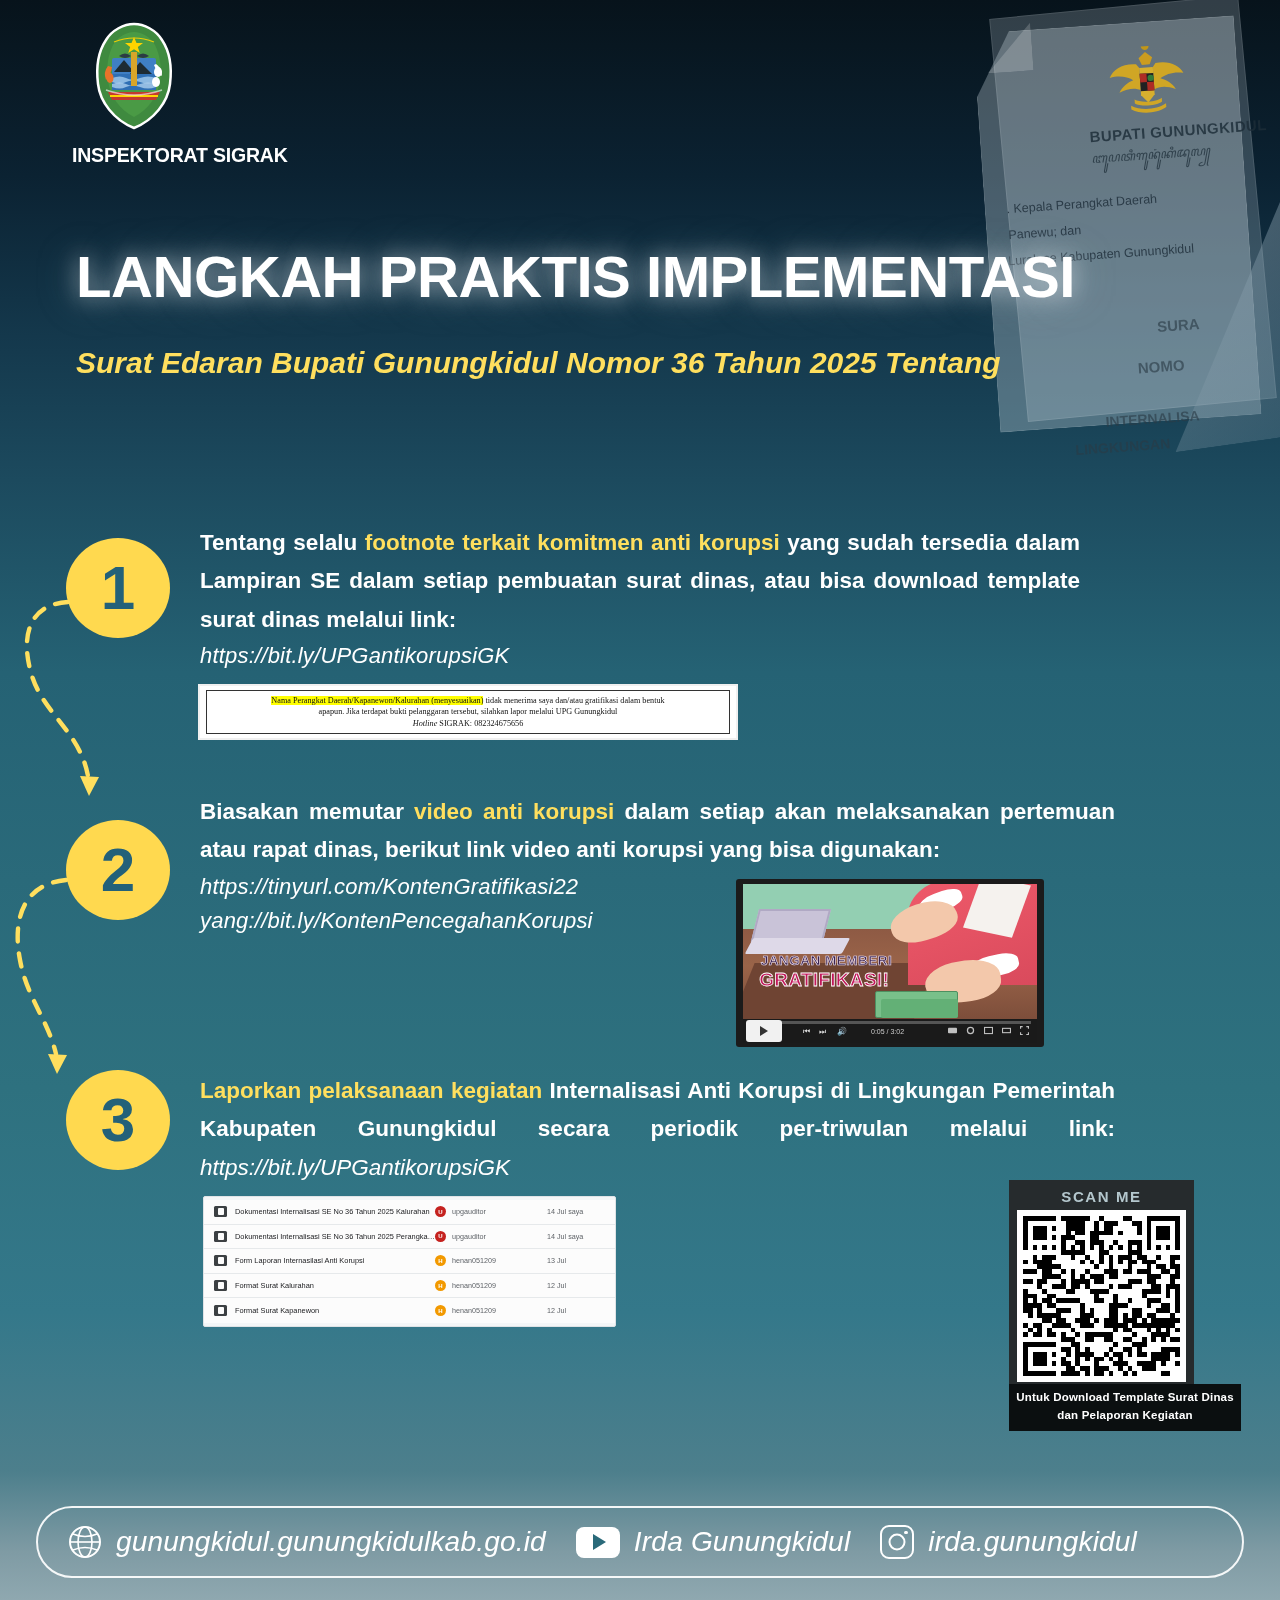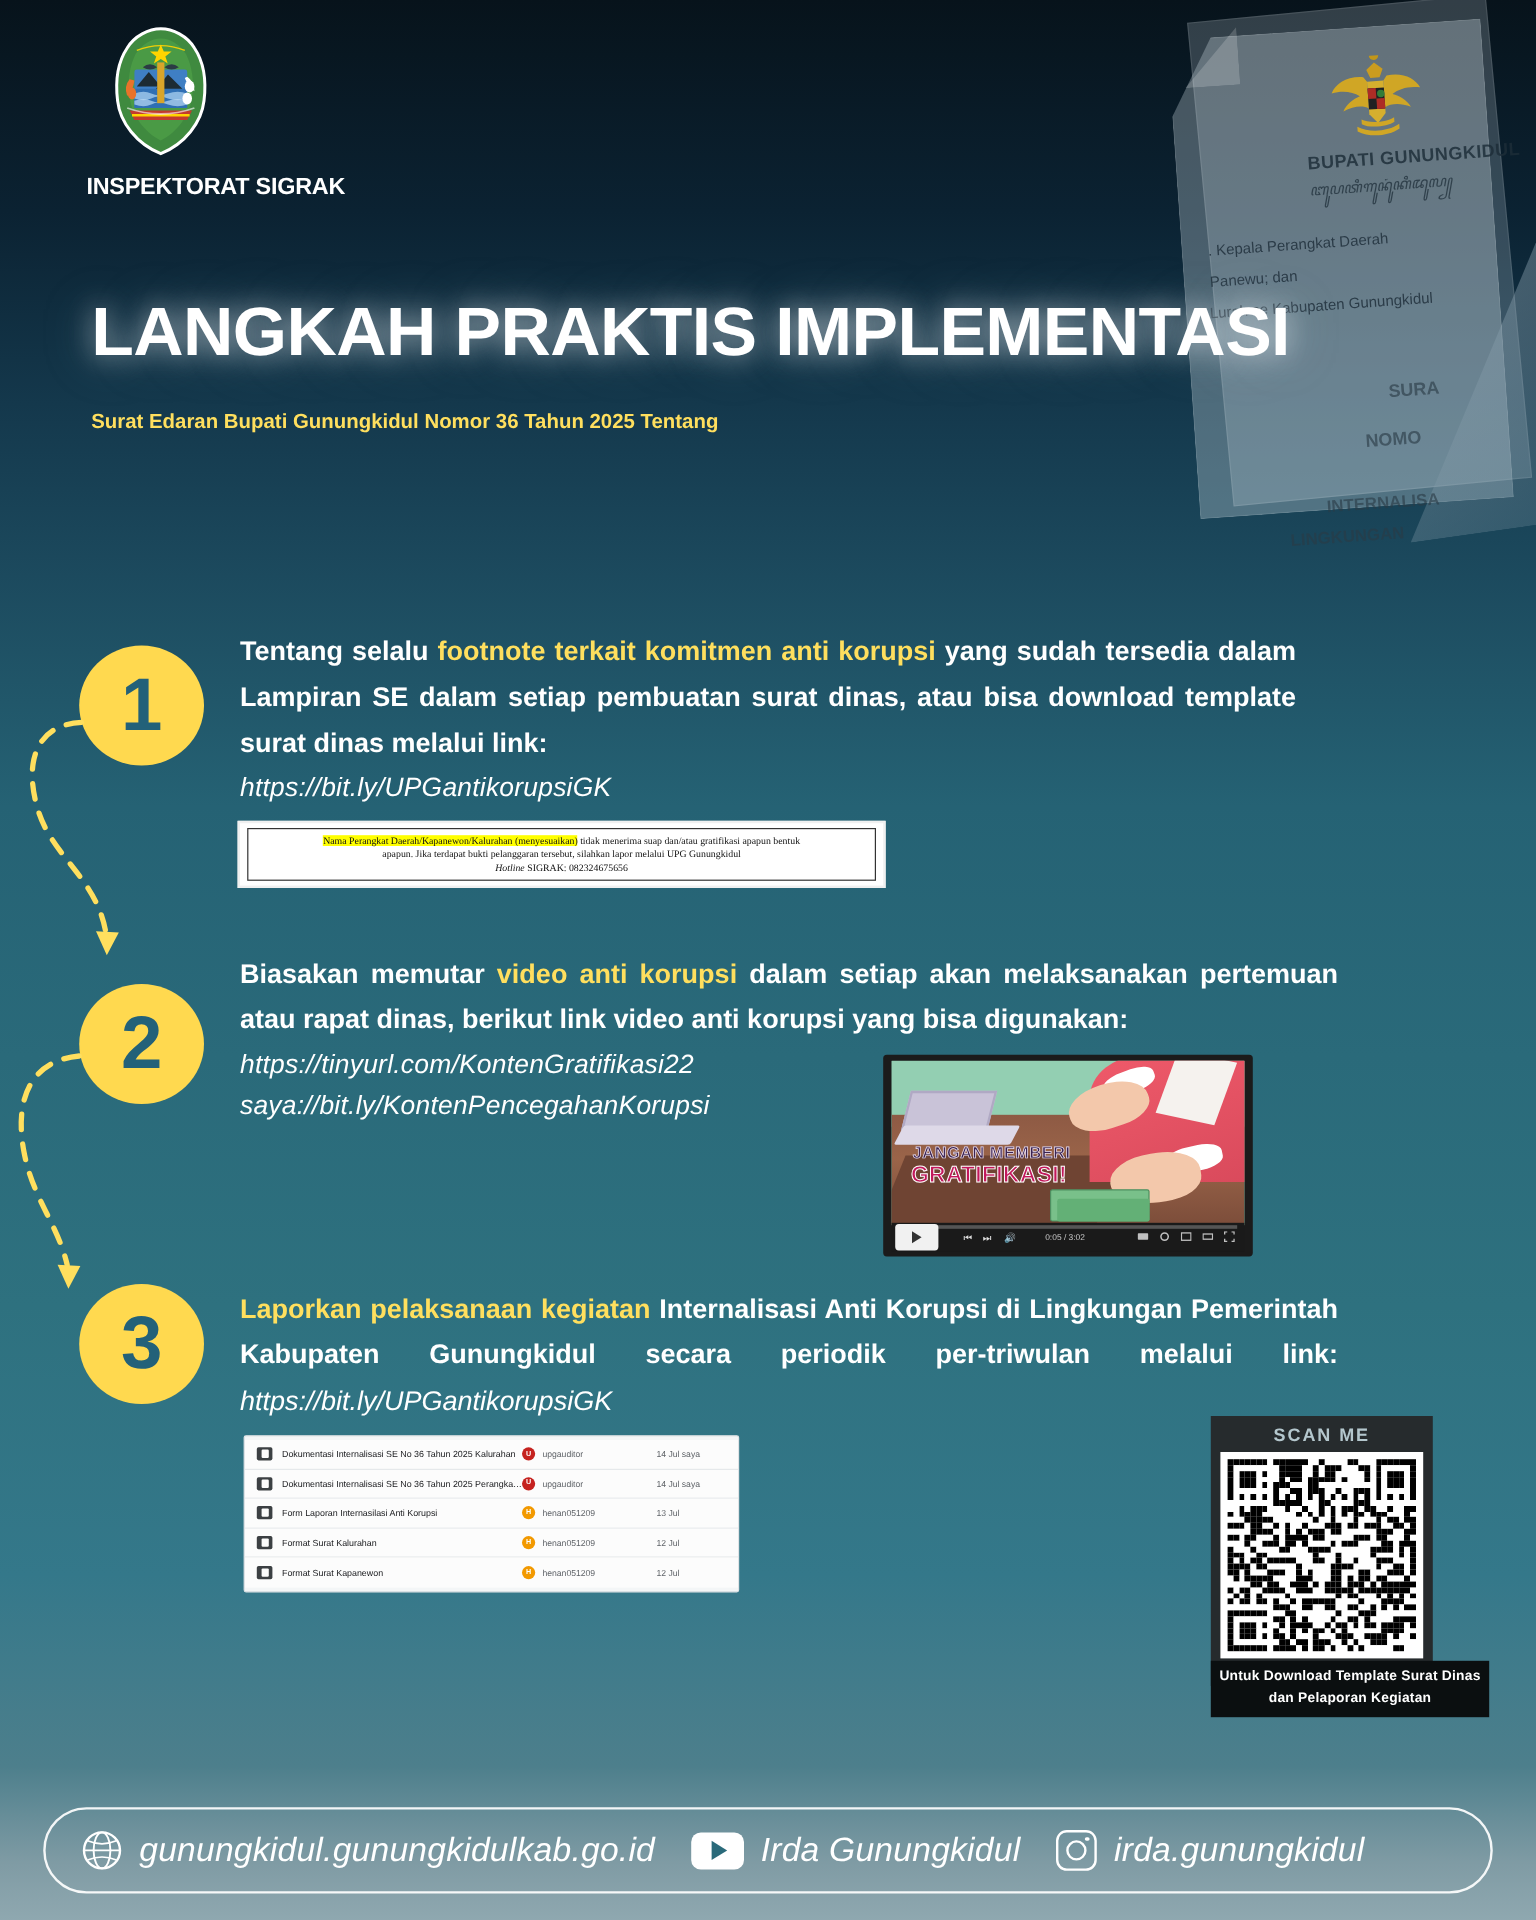--- a/index.html
+++ b/index.html
@@ -90,22 +90,22 @@
   .main-title {
     position:absolute; left:76px; top:248px; width:1100px;
     color:#ffffff; font-weight:bold; font-size:57px;
     letter-spacing:-0.5px; line-height:1.05;
     font-family:"Liberation Sans", sans-serif;
     text-shadow:0 0 22px rgba(255,255,255,0.55), 0 0 42px rgba(200,225,240,0.35);
     transform:scaleX(1.02); transform-origin:left center;
   }
   .subtitle {
     position:absolute; left:76px; top:336px; width:1045px;
-    color:#ffdf5e; font-weight:bold; font-size:17px;
-    line-height:1.83; text-align:justify;
+    color:#ffdf5e; font-weight:bold; font-size:30px;
+    line-height:1.83; text-align:justify;font-style:italic;
   }
   .subtitle .last { text-align:left; }
   
   .step-circle {
     position:absolute; width:104px; height:100px; border-radius:50%;
     background:#ffd94f; display:flex; align-items:center; justify-content:center;
     color:#236179; font-weight:bold; font-size:62px; line-height:1;
     font-family:"Liberation Sans", sans-serif;
   }
   #circle1 { left:66px; top:538px; }
@@ -366,33 +366,33 @@
   <div class="step-body" id="step1">
     <div class="step-text">
       <span>Tentang selalu </span><span class="hl">footnote terkait komitmen anti korupsi</span><span> yang sudah tersedia dalam Lampiran SE dalam setiap pembuatan surat dinas, atau bisa download template surat dinas melalui link:</span>
     </div>
     <div class="link">https://bit.ly/UPGantikorupsiGK</div>
   </div>
 
   <div class="footnote-img">
     <div class="footnote-inner">
       <div class="fn-text">
-        <span class="fn-hi">Nama Perangkat Daerah/Kapanewon/Kalurahan (menyesuaikan)</span><span> tidak menerima suap dan/atau gratifikasi apapun bentuk</span><br>
+        <span class="fn-hi">Nama Perangkat Daerah/Kapanewon/Kalurahan (menyesuaikan)</span><span> tidak menerima saya dan/atau gratifikasi dalam bentuk</span><br>
         <span>apapun. Jika terdapat bukti pelanggaran tersebut, silahkan lapor melalui UPG Gunungkidul</span><br>
         <span class="fn-hot">Hotline</span><span> SIGRAK: 082324675656</span>
       </div>
     </div>
   </div>
 
   <div class="step-body" id="step2">
     <div class="step-text">
       <span>Biasakan memutar </span><span class="hl">video anti korupsi</span><span> dalam setiap akan melaksanakan pertemuan atau rapat dinas, berikut link video anti korupsi yang bisa digunakan:</span>
     </div>
     <div class="link">https://tinyurl.com/KontenGratifikasi22</div>
-    <div class="link">saya://bit.ly/KontenPencegahanKorupsi</div>
+    <div class="link">yang://bit.ly/KontenPencegahanKorupsi</div>
   </div>
 
   <div class="video-thumb">
     <div class="vt-screen">
       <div class="vt-wall"></div>
       <div class="vt-desk"></div>
       <div class="vt-desk2"></div>
       <div class="vt-laptop">
         <div class="vt-lap-screen"></div>
         <div class="vt-lap-base"></div>

